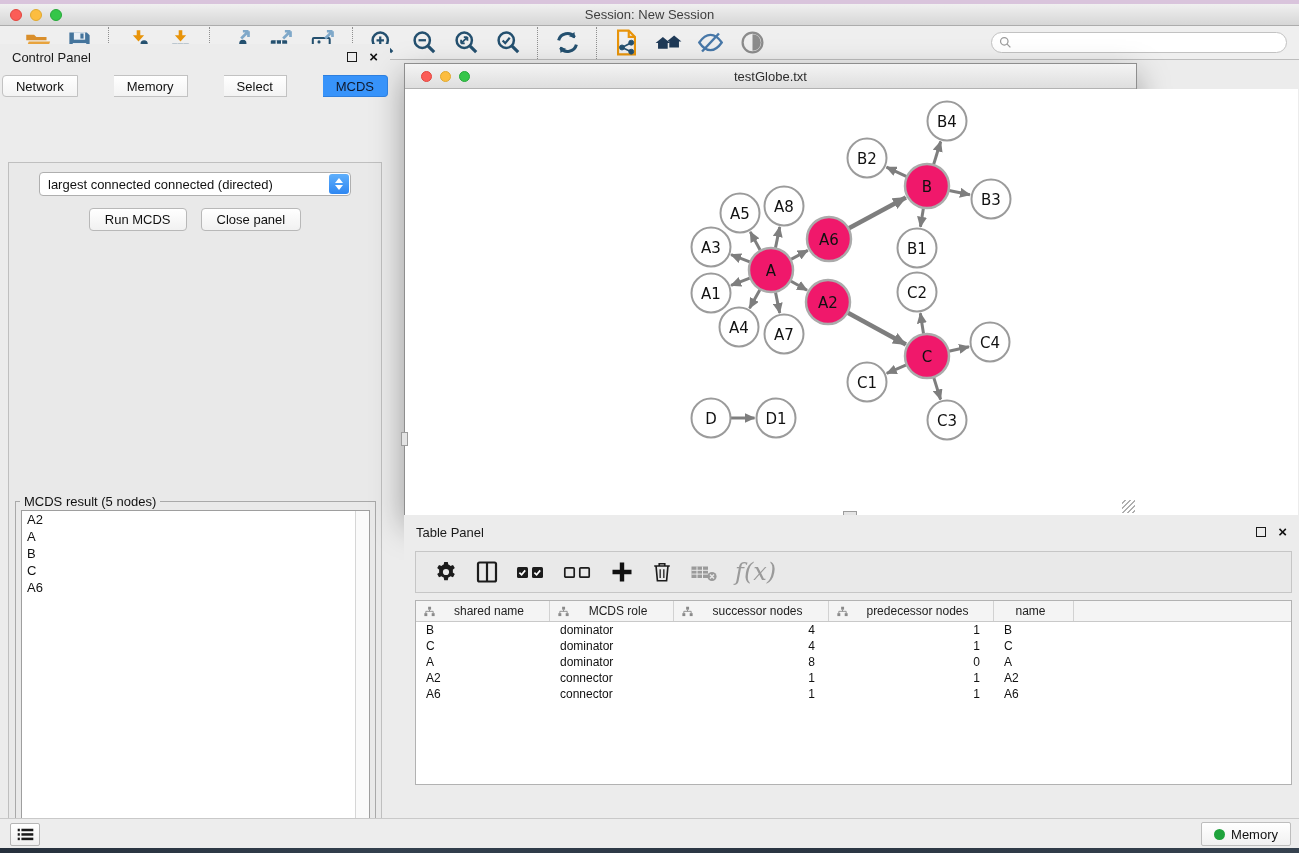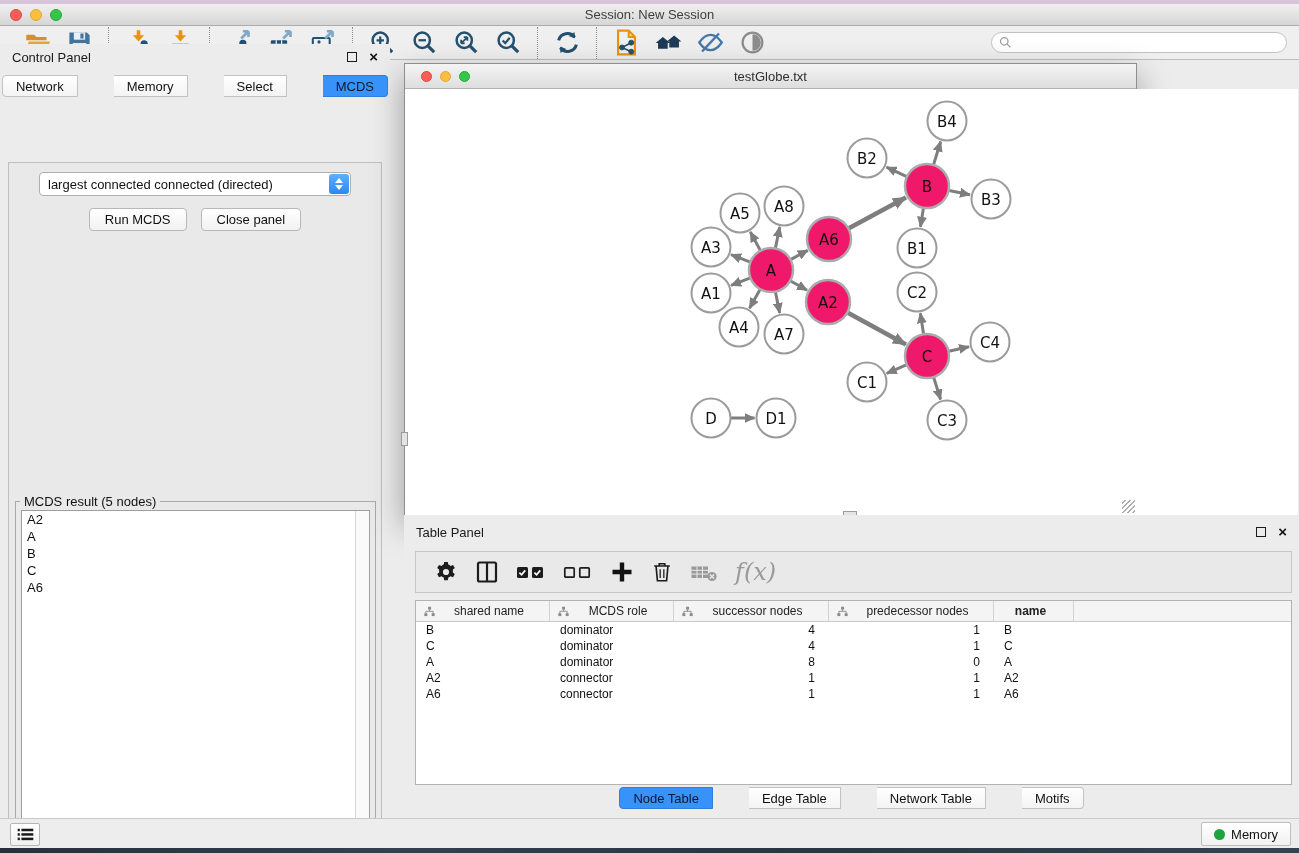--- a/index.html
+++ b/index.html
@@ -544,21 +544,21 @@
         </div>
         <div class="th" style="width: 165px;">
           <svg viewBox="0 0 12 12">
             <rect x="4.5" y="0.8" width="3.2" height="3.2" fill="#8A8A8A"></rect>
             <rect x="0.4" y="7.8" width="3.2" height="3.2" fill="#8A8A8A"></rect>
             <rect x="8.4" y="7.8" width="3.2" height="3.2" fill="#8A8A8A"></rect>
             <path d="M6 4v1.8M2 7.8V5.8h8v2" stroke="#8A8A8A" fill="none"></path>
           </svg>
           <span class="th-label">predecessor nodes</span>
         </div>
-        <div class="th" style="width: 80px; font-weight: bold;">
+        <div class="th" style="width: 80px;">
           <span class="th-label">name</span>
         </div>
         <div class="th" style="flex: 1 1 0%; border-right: none;"></div>
       </div>
     <div id="tp-body">
         <div class="tr">
           <div class="td left" style="width: 134px;">B</div>
           <div class="td left" style="width: 124px;">dominator</div>
           <div class="td right" style="width: 155px;">4</div>
           <div class="td right" style="width: 165px;">1</div>
@@ -587,26 +587,20 @@
         </div>
         <div class="tr">
           <div class="td left" style="width: 134px;">A6</div>
           <div class="td left" style="width: 124px;">connector</div>
           <div class="td right" style="width: 155px;">1</div>
           <div class="td right" style="width: 165px;">1</div>
           <div class="td left" style="width: 80px;">A6</div>
         </div>
       </div>
   </div>
-  <div id="tp-tabs" class="seg">
-      <button class="seg-btn active">Node Table</button>
-      <button class="seg-btn">Edge Table</button>
-      <button class="seg-btn">Network Table</button>
-      <button class="seg-btn">Motifs</button>
-    </div>
 </div>
 
 <div id="statusbar" class="abs">
   <div id="list-btn">
     <svg viewBox="0 0 18 14" width="17" height="13">
       <g fill="#1A1A1A">
         <rect x="4.6" y="0.8" width="12.8" height="2.7"></rect>
           <rect x="4.6" y="5.6" width="12.8" height="2.7"></rect>
         <rect x="4.6" y="10.4" width="12.8" height="2.7"></rect>
           <rect x="0.6" y="0.8" width="2.3" height="2.7"></rect>

